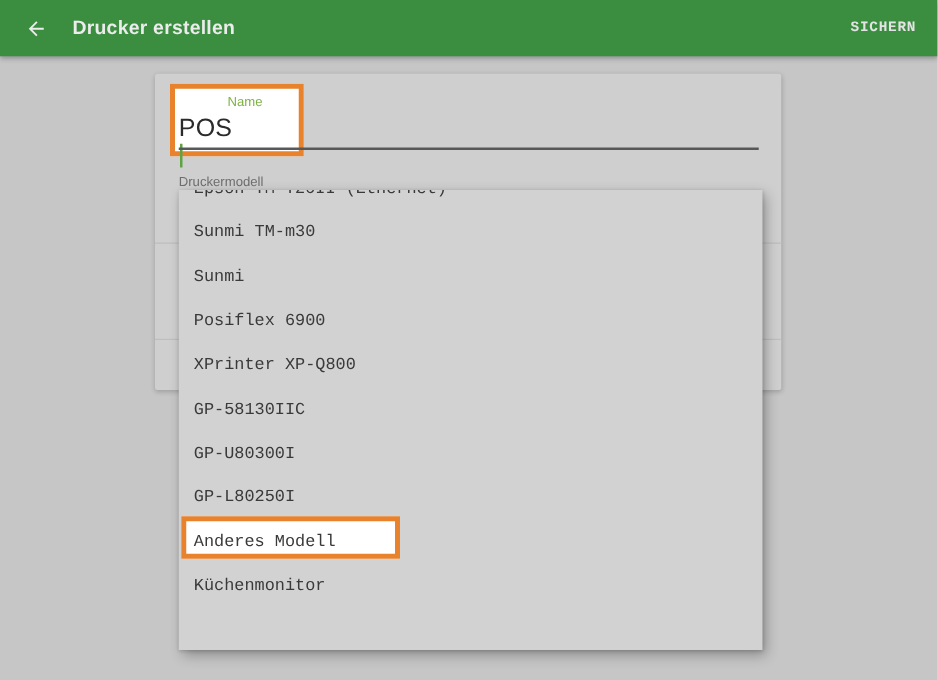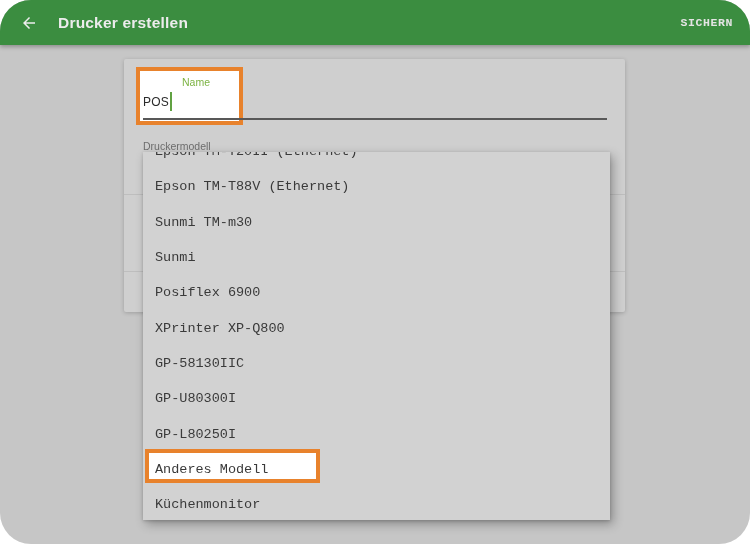--- a/index.html
+++ b/index.html
@@ -9,40 +9,40 @@
     --highlight-orange:#E8822C;
     --page-bg:#C6C6C6;
     --card-bg:#CFCFCF;
     --dropdown-bg:#D2D2D2;
     --item-text:#3A3A3A;
     --appbar-text:#ECECEC;
   }
   *{box-sizing:border-box;}
   html,body{margin:0;padding:0;}
   body{width:750px;height:544px;font-family:"Liberation Sans",sans-serif;}
-  .screen{position:relative;width:750px;height:544px;background:var(--page-bg);overflow:hidden;border-radius:31px;}
+  .screen{position:relative;width:750px;height:544px;background:var(--page-bg);overflow:hidden;}
 
   
   .appbar{position:absolute;top:0;left:0;width:750px;height:45px;background:var(--appbar-green);
     display:flex;align-items:center;box-shadow:0 2px 4px rgba(0,0,0,0.28);z-index:10;}
   .appbar .back{margin-left:20px;width:24px;height:18px;display:flex;align-items:center;cursor:pointer;}
   .appbar h1{margin:0 0 0 14px;font-size:15.5px;font-weight:700;letter-spacing:0.2px;color:var(--appbar-text);}
   .appbar .action{margin-left:auto;margin-right:15px;background:none;border:none;padding:6px 2px;
     color:#E4E4E4;font-size:11.5px;font-weight:700;letter-spacing:0.6px;font-family:Liberation Mono, monospace;cursor:pointer;}
 
   
   .card{position:absolute;left:124px;top:59px;width:501px;height:253px;background:var(--card-bg);
     border-radius:2px;box-shadow:0 1px 4px rgba(0,0,0,0.20);z-index:1;}
   .hl-box-name{position:absolute;left:12px;top:8px;width:107px;height:58px;background:#FFFFFF;
     border:4px solid var(--highlight-orange);z-index:1;}
   .field-label{position:absolute;font-size:10.5px;z-index:2;line-height:1;}
   .name-label{left:19px;top:18px;color:var(--label-green);padding-left:39px;}
   .model-label{left:19px;top:82px;color:#6E6E6E;}
-  .field-value{position:absolute;left:19px;top:33px;z-index:2;display:flex;align-items:center;
-    font-size:12px;color:#2B2B2B;letter-spacing:0.2px;cursor:text;}
+  .field-value{position:absolute;left:19px;top:33px;z-index:2;display:flex;
+    font-size:20px;color:#2B2B2B;letter-spacing:0.2px;cursor:text;flex-direction:column;}
   .cursor{width:2px;height:19px;background:var(--cursor-green);margin-left:1px;}
   .underline{position:absolute;left:19px;top:59px;width:464px;height:2px;background:#585858;z-index:2;}
   .divider{position:absolute;left:0;width:501px;height:1px;background:#BEBEBE;}
   .d1{top:135px;}
   .d2{top:212px;}
 
   
   .dropdown{position:absolute;left:143px;top:152px;width:467px;height:368px;background:var(--dropdown-bg);
     box-shadow:3px 4px 10px rgba(0,0,0,0.30),0 1px 3px rgba(0,0,0,0.18);z-index:5;overflow:hidden;}
   .dropdown ul{list-style:none;margin:-18px 0 0 0;padding:0;}
@@ -79,23 +79,20 @@
     <div class="divider d1"></div>
     <div class="divider d2"></div>
   </div>
 
   <div class="dropdown">
     <ul id="model-list">
         <li>
           <span class="txt">Epson TM-T20II (Ethernet)</span>
         </li>
         <li>
-          <span class="txt">Epson TM-T88V (Ethernet)</span>
-        </li>
-        <li>
           <span class="txt">Sunmi TM-m30</span>
         </li>
         <li>
           <span class="txt">Sunmi</span>
         </li>
         <li>
           <span class="txt">Posiflex 6900</span>
         </li>
         <li>
           <span class="txt">XPrinter XP-Q800</span>

